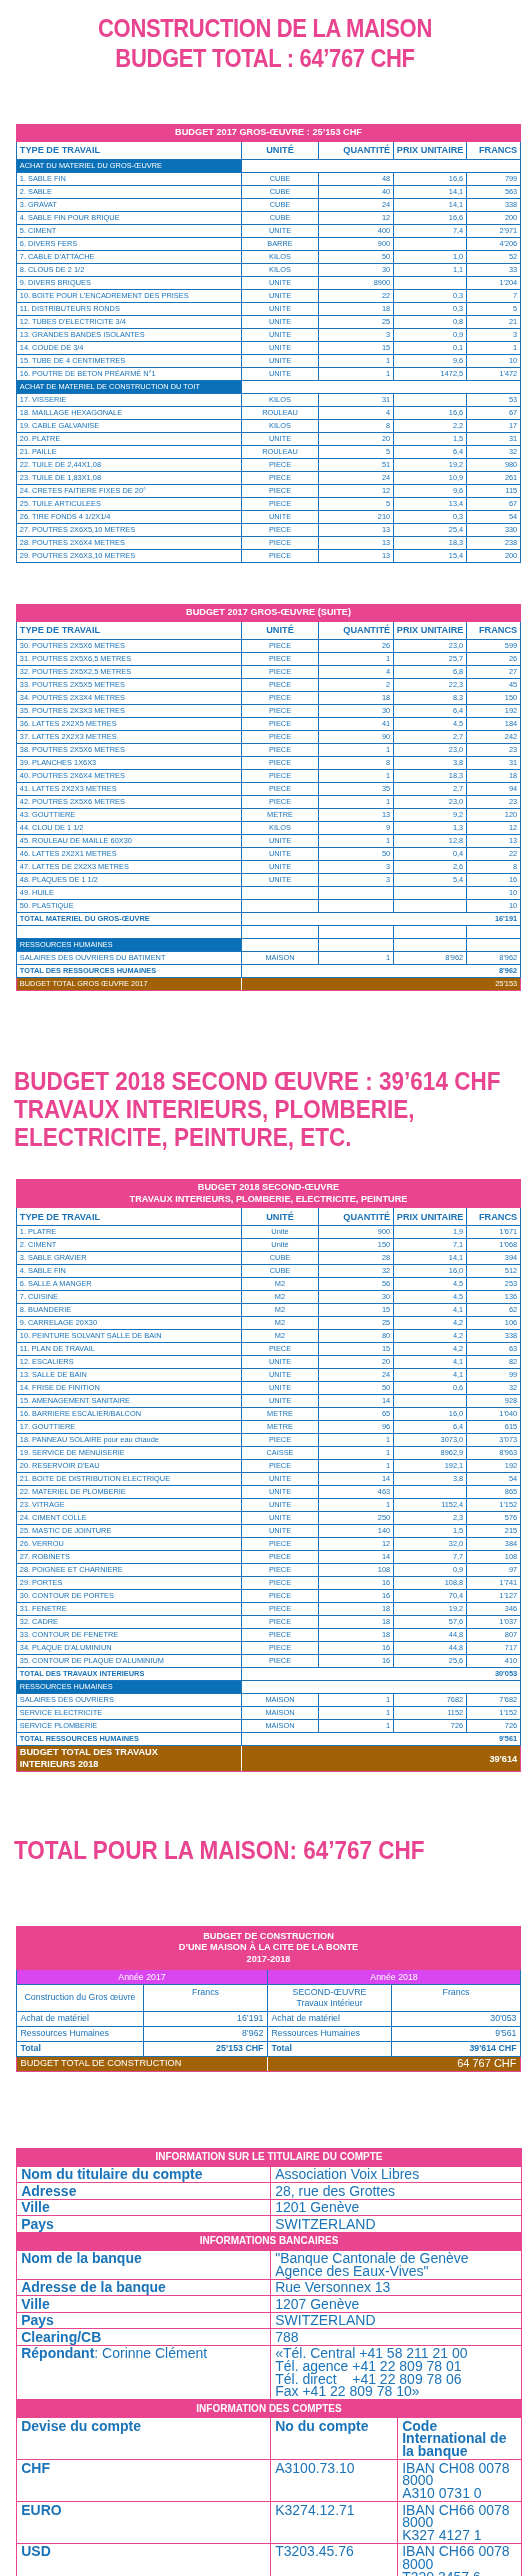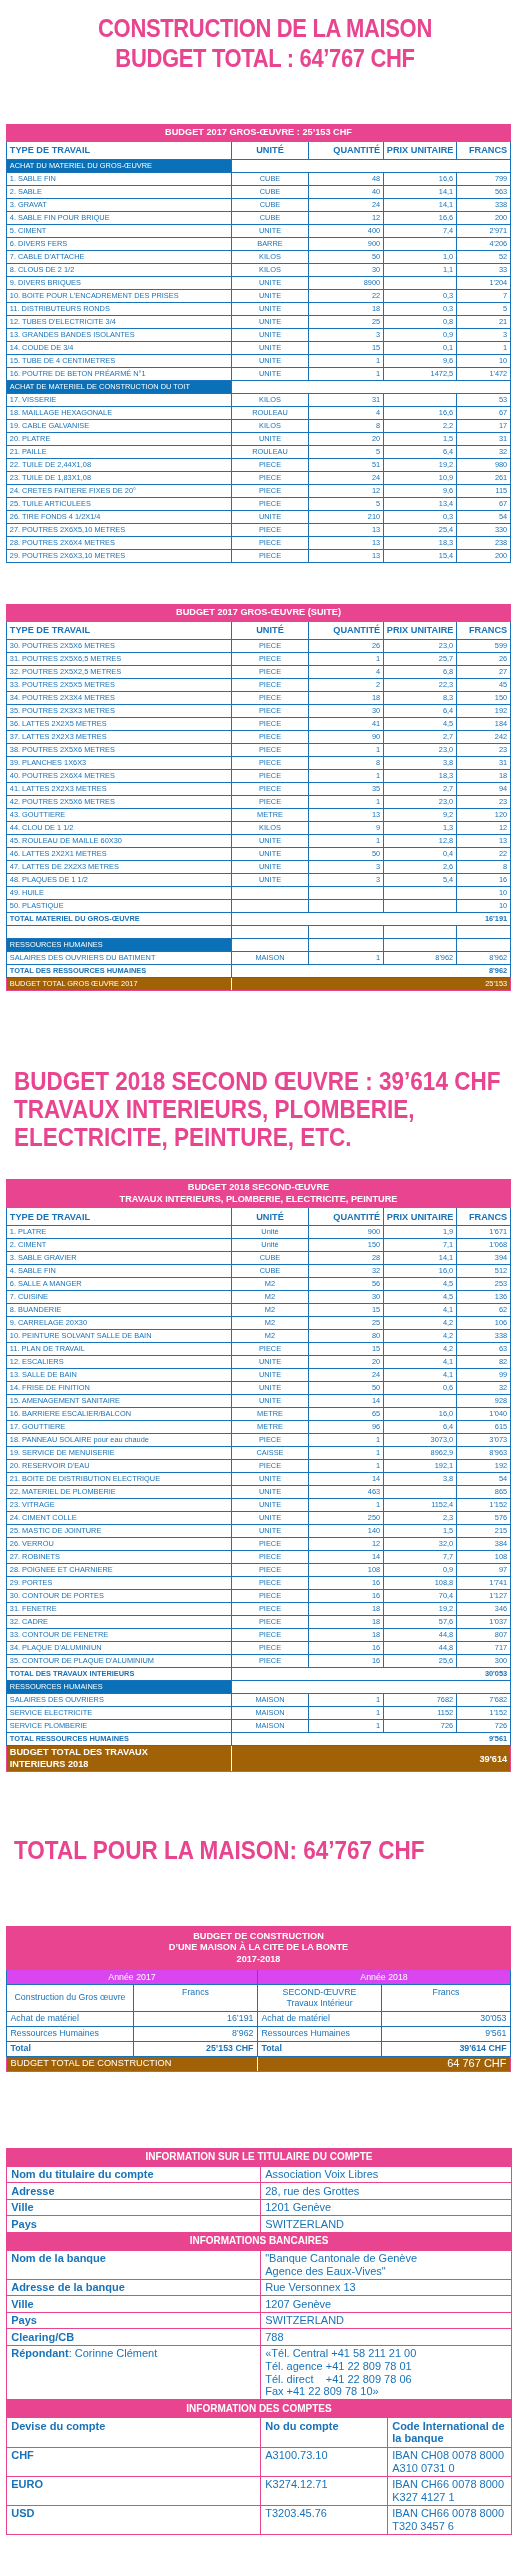--- a/index.html
+++ b/index.html
@@ -1,36 +1,36 @@
 <!DOCTYPE html>
 <html style="font-size:11.3px"><head>
 <meta charset="utf-8">
 <style>
   html, body { margin: 0; padding: 0; background: #ffffff; }
   body { width: 530px; height: 2576px; position: relative; font-family: "Liberation Sans", sans-serif; color: #1a73b8; }
   .title-main { position: absolute; left: 0; top: 12.7px; width: 530px; text-align: center; font-weight: bold; font-size: 25px; line-height: 30px; color: #e8448f; letter-spacing: -0.4px; transform: scaleX(0.88); transform-origin: center; }
   .title-left { position: absolute; left: 14px; font-weight: bold; font-size: 25px; line-height: 28px; color: #e8448f; transform: scaleX(0.9); transform-origin: left; white-space: nowrap; }
-  table { border-collapse: collapse; position: absolute; left: 6px; width: 505px; table-layout: fixed; padding-left: 32px; }
+  table { border-collapse: collapse; position: absolute; left: 16px; width: 505px; table-layout: fixed; padding-left: 32px; }
   table.budget td, table.budget th { border: 1.1px solid #1a73b8; font-size: 7.4px; height: 12px; padding: 0 2.8px; line-height: 12px; color: #1a73b8; white-space: nowrap; overflow: hidden; }
   table.budget { border: 1.4px solid #1a73b8; }
   .bar-pink { background: #e8448f; color: #fff !important; font-weight: bold; text-align: center; font-size: 9.2px !important; height: 15.5px !important; line-height: 11.3px !important; border-color: #e8448f !important; }
   .col-head { font-weight: bold; font-size: 9.2px !important; height: 17px !important; }
   .sub-head { background: #0a70b7; color: #fff !important; font-size: 7.4px; }
   .c { text-align: center; }
   .r { text-align: right; }
   .b { font-weight: bold; }
   .row-total-pink td { background: #a16207; color: #fff !important; border-color: #e8448f !important; }
   .row-total-pink td.split { border-right: 1.1px solid #ffffff !important; }
   
   table.summary td { border: 1.1px solid #1a73b8; font-size: 8.8px; padding: 1.4px 3.5px; line-height: 11.3px; color: #1a73b8; }
   table.summary { border: 1.4px solid #1a73b8; }
   .yr-head { background: #d946ef; color: #fff !important; text-align: center; }
   
   table.bank { border: 1.4px solid #e8448f; }
-  table.bank td { border: 1.1px solid #e8448f; font-size: 11px; padding: 1.4px 4.2px; line-height: 12.7px; color: #1a73b8; vertical-align: top; }
+  table.bank td { border: 1.1px solid #e8448f; font-size: 14px; padding: 1.4px 4.2px; line-height: 12.7px; color: #1a73b8; vertical-align: top; }
   table.bank td.head { background: #e8448f; color: #fff; font-weight: bold; text-align: center; font-size: 10px; padding: 2.1px; }
   table.bank td.lbl { font-weight: bold; }
 </style>
 </head>
 <body>
 
 <div class="title-main">
   <div>CONSTRUCTION DE LA MAISON</div>
   <div>BUDGET TOTAL : 64’767 CHF</div>
 </div>
@@ -733,21 +733,21 @@
         <td class="c">PIECE</td>
         <td class="r">16</td>
         <td class="r">44,8</td>
         <td class="r">717</td>
       </tr>
       <tr>
         <td>35. CONTOUR DE PLAQUE D'ALUMINIUM</td>
         <td class="c">PIECE</td>
         <td class="r">16</td>
         <td class="r">25,6</td>
-        <td class="r">300</td>
+        <td class="r">410</td>
       </tr>
       <tr>
         <td class="b">TOTAL DES TRAVAUX INTERIEURS</td>
         <td class="r b" colspan="4">30'053</td>
       </tr>
       <tr>
         <td class="sub-head">RESSOURCES HUMAINES</td>
         <td colspan="4"></td>
       </tr>
       <tr>

